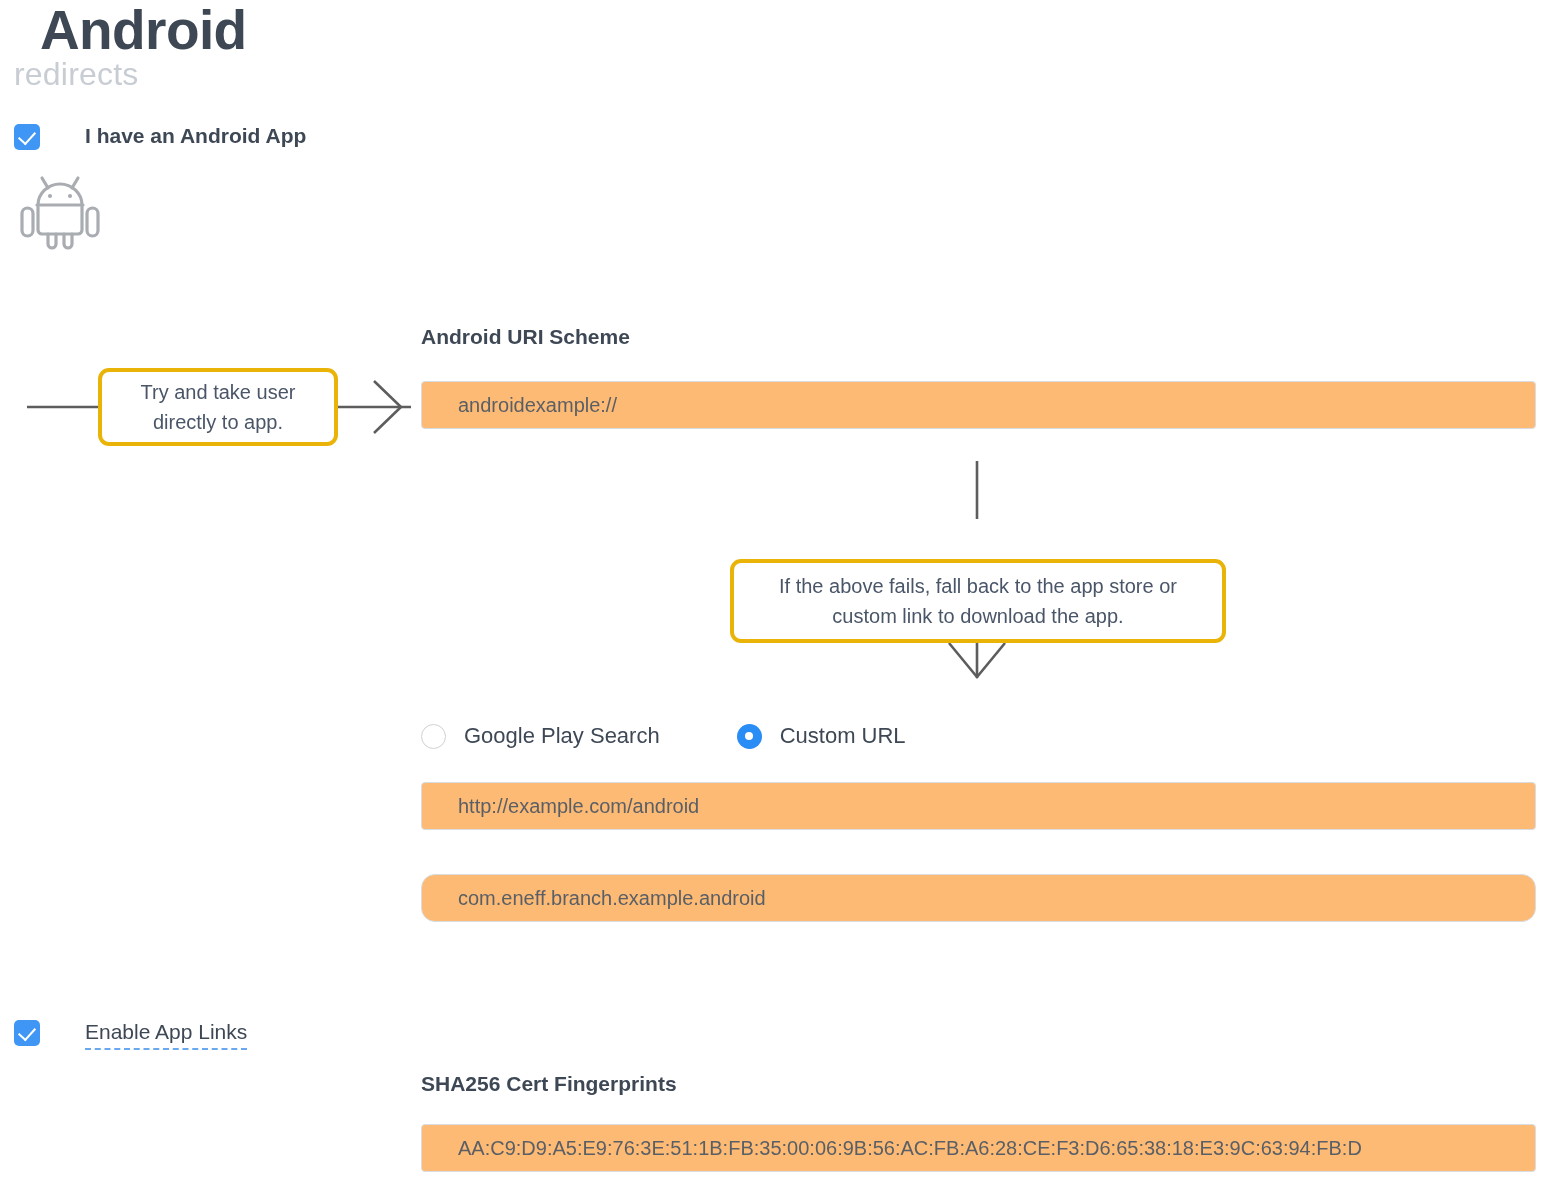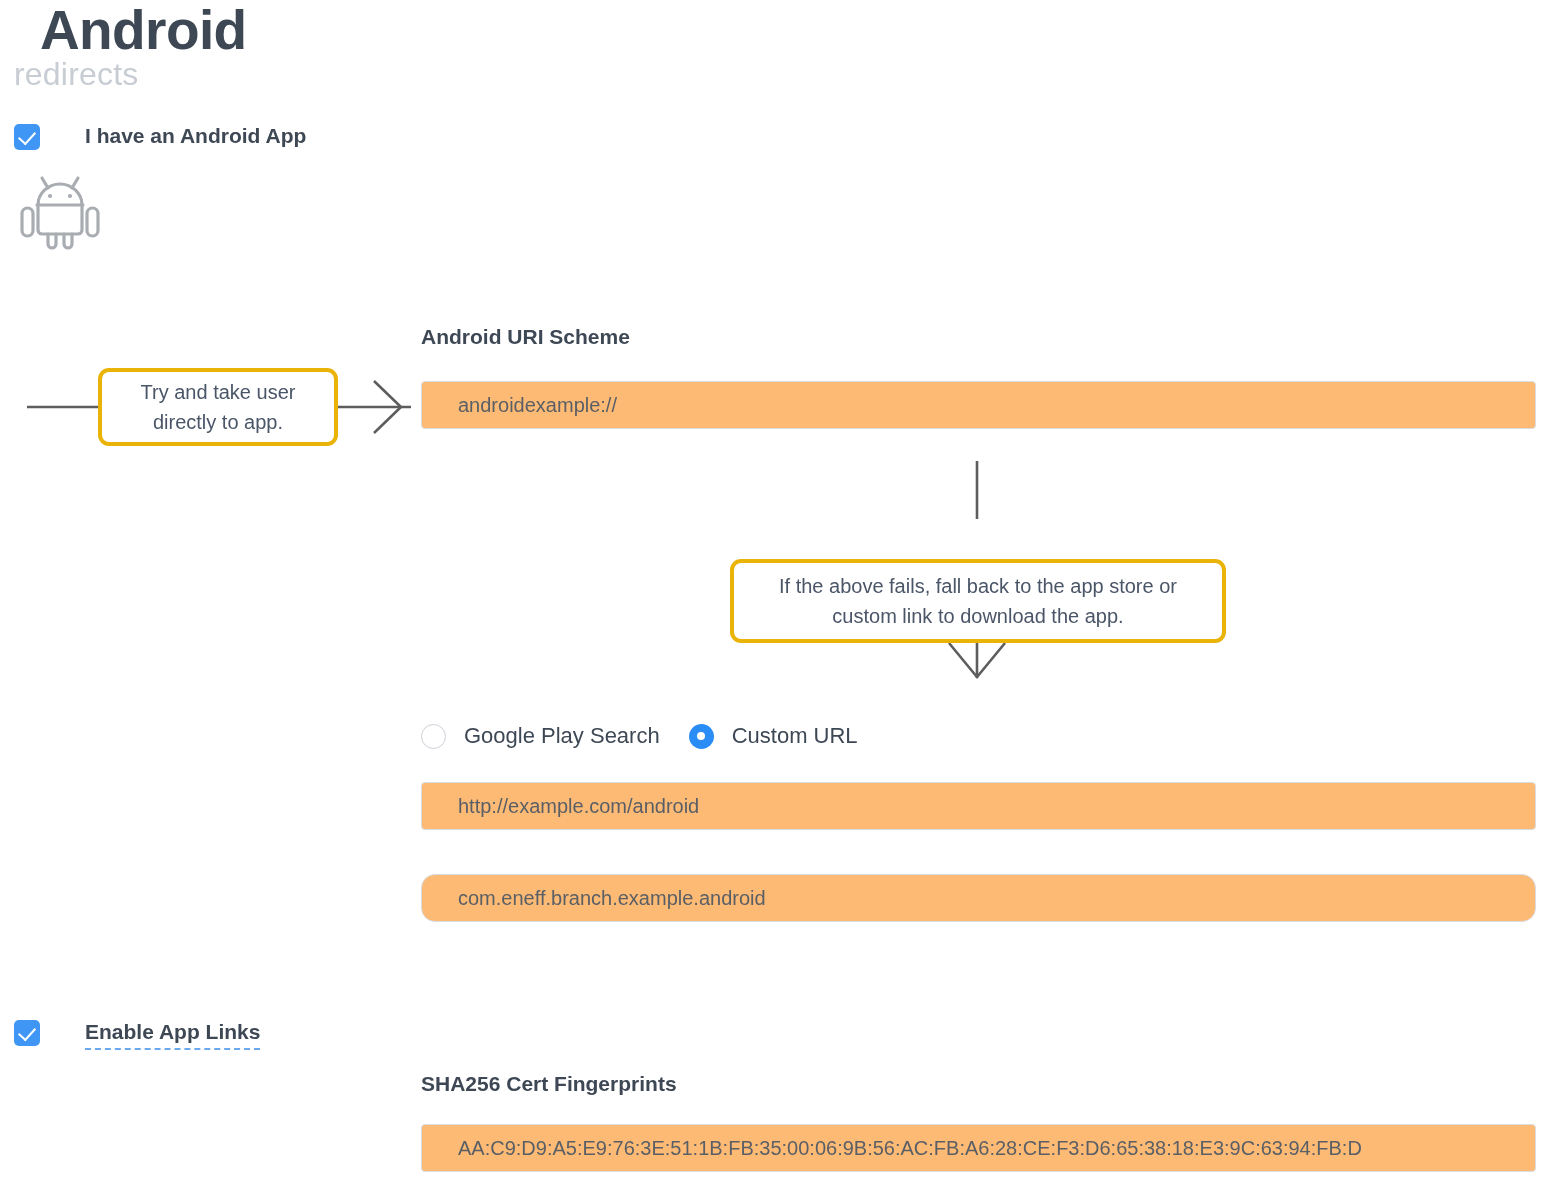--- a/index.html
+++ b/index.html
@@ -66,21 +66,21 @@
     transform: rotate(42deg);
   }
   .cb-label {
     margin-left: 45px;
     font-size: 21px;
     font-weight: 700;
     color: #3e4855;
     white-space: nowrap;
   }
   .cb-label.dashed {
-    font-weight: 700;
+    font-weight: 400;
     padding-bottom: 4px;
     border-bottom: 2px dashed #6aa9ef;
   }
 
   
   .android-icon {
     position: absolute;
     left: 20px;
     top: 172px;
     width: 80px;
@@ -148,20 +148,21 @@
   }
   .text-input::placeholder { color: #8d939b; }
 
   
   .radio-row {
     position: absolute;
     left: 421px;
     top: 723px;
     display: flex;
     align-items: center;
+    gap: 48px;
   }
   .radio-opt {
     display: flex;
     align-items: center;
     cursor: pointer;
   }
   .radio {
     width: 25px;
     height: 25px;
     border-radius: 50%;

